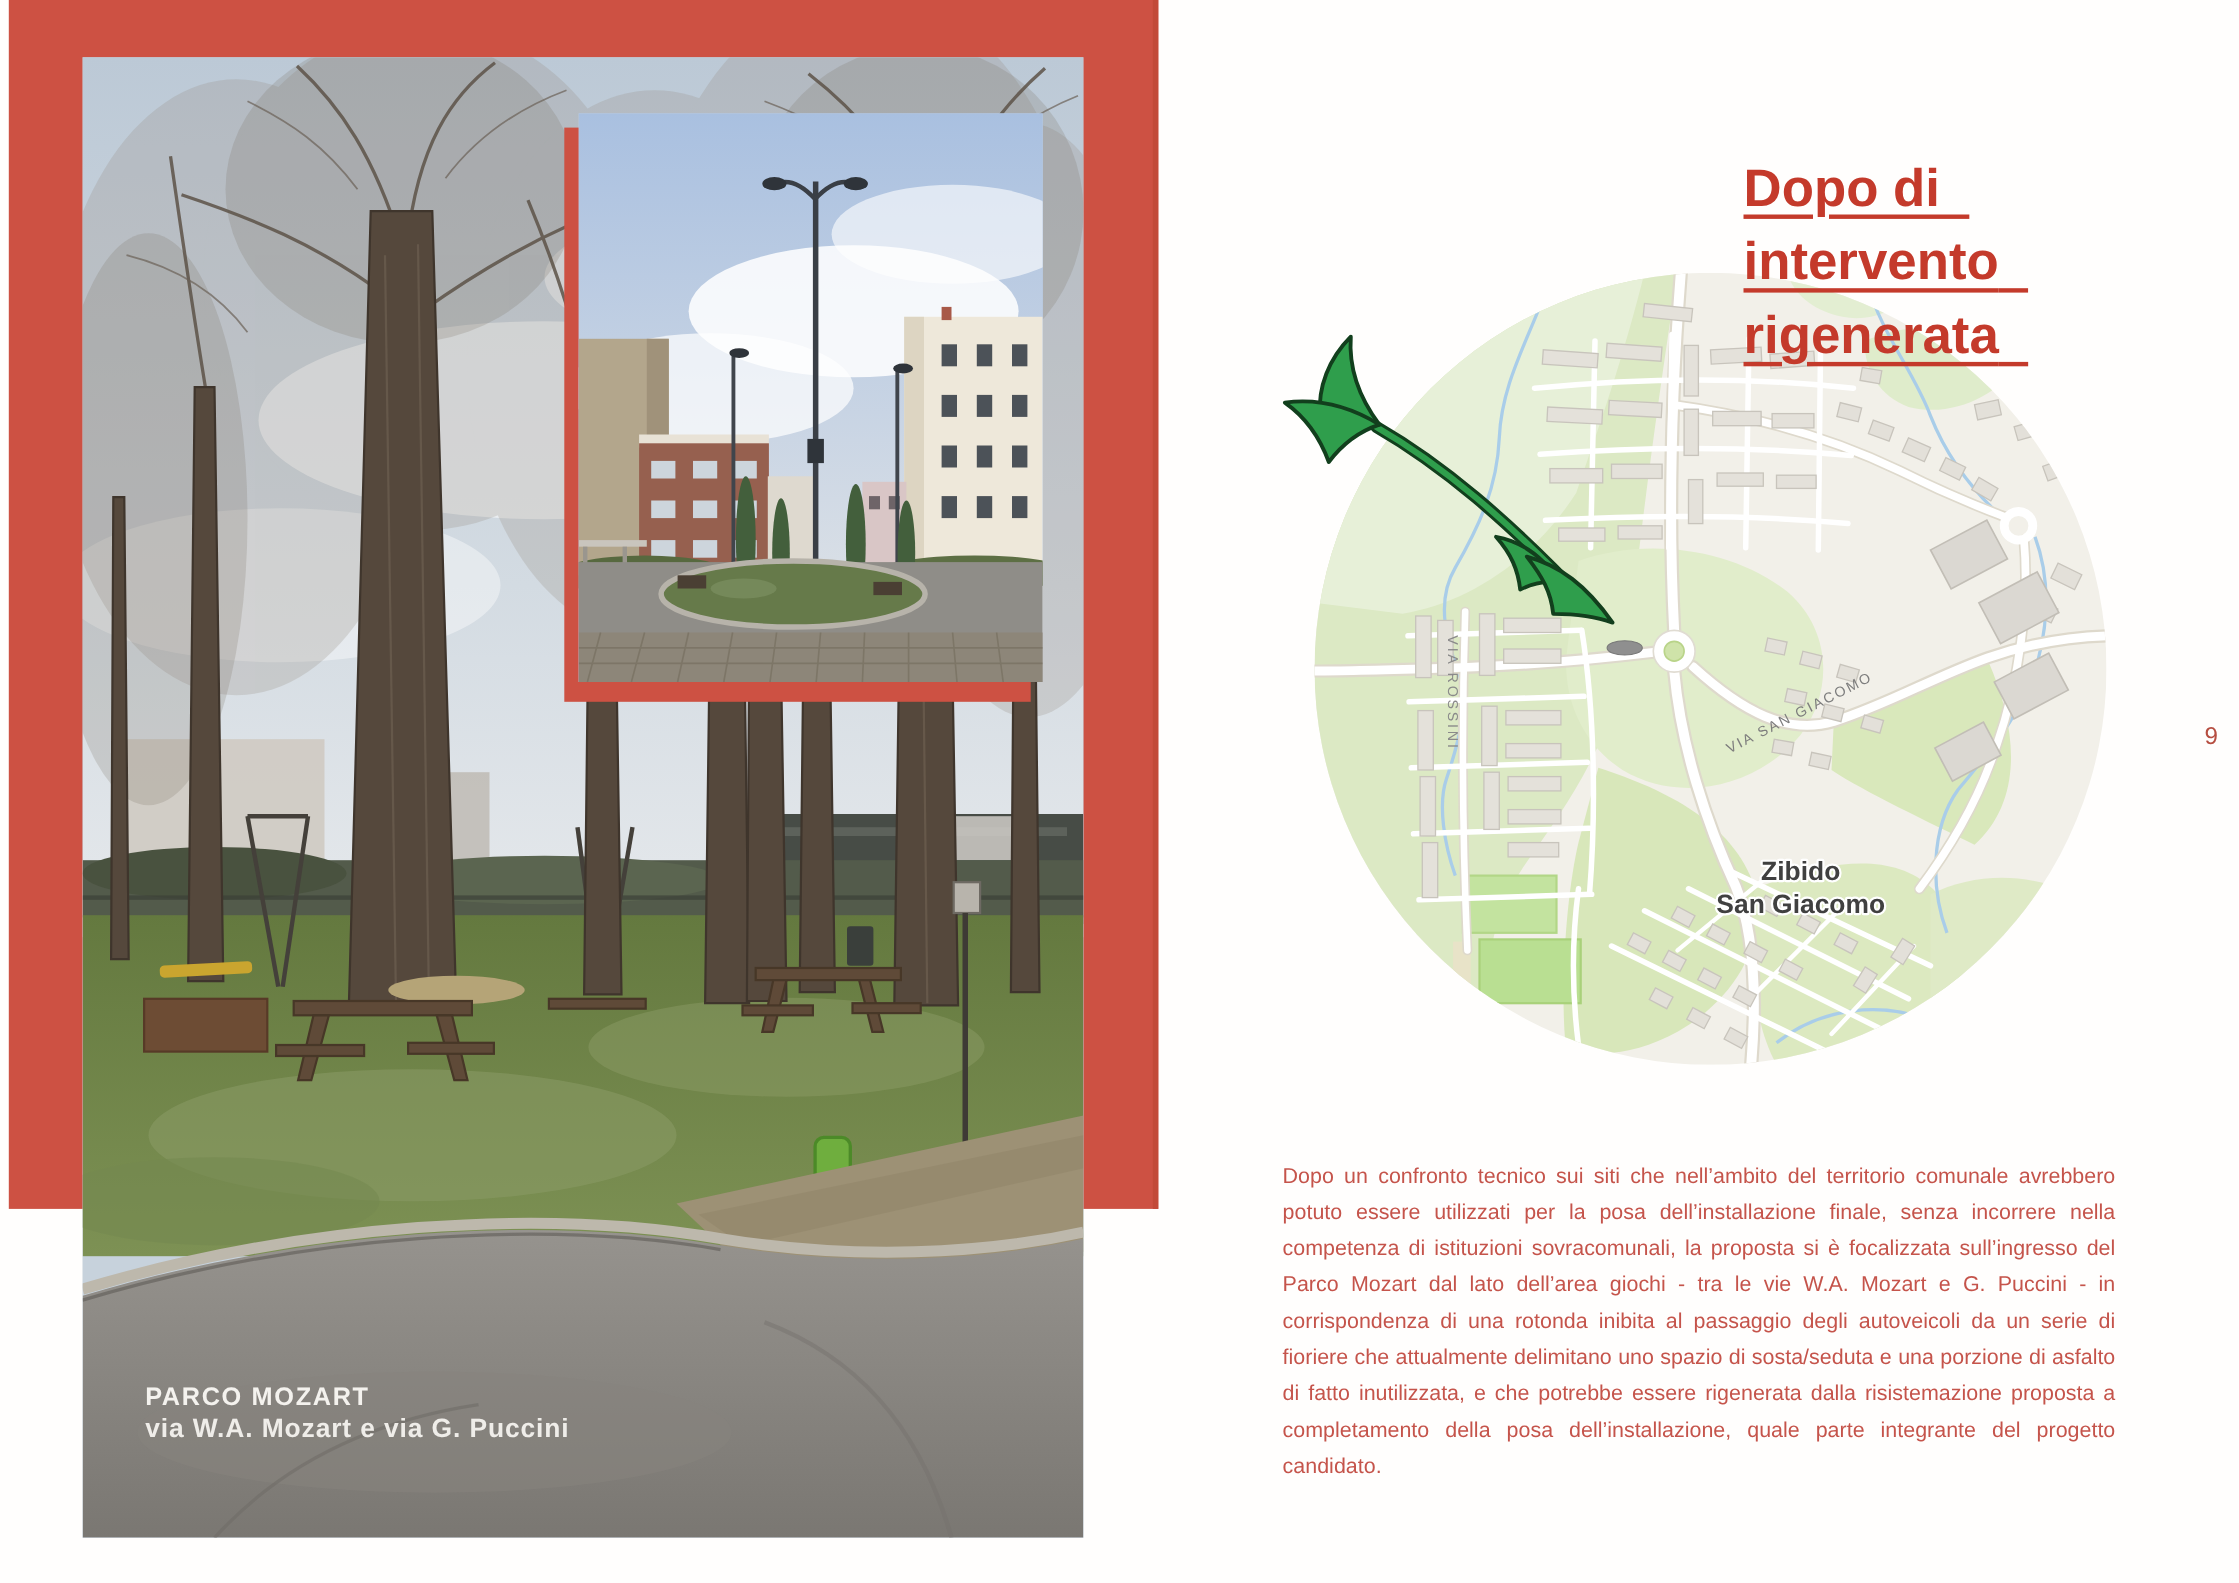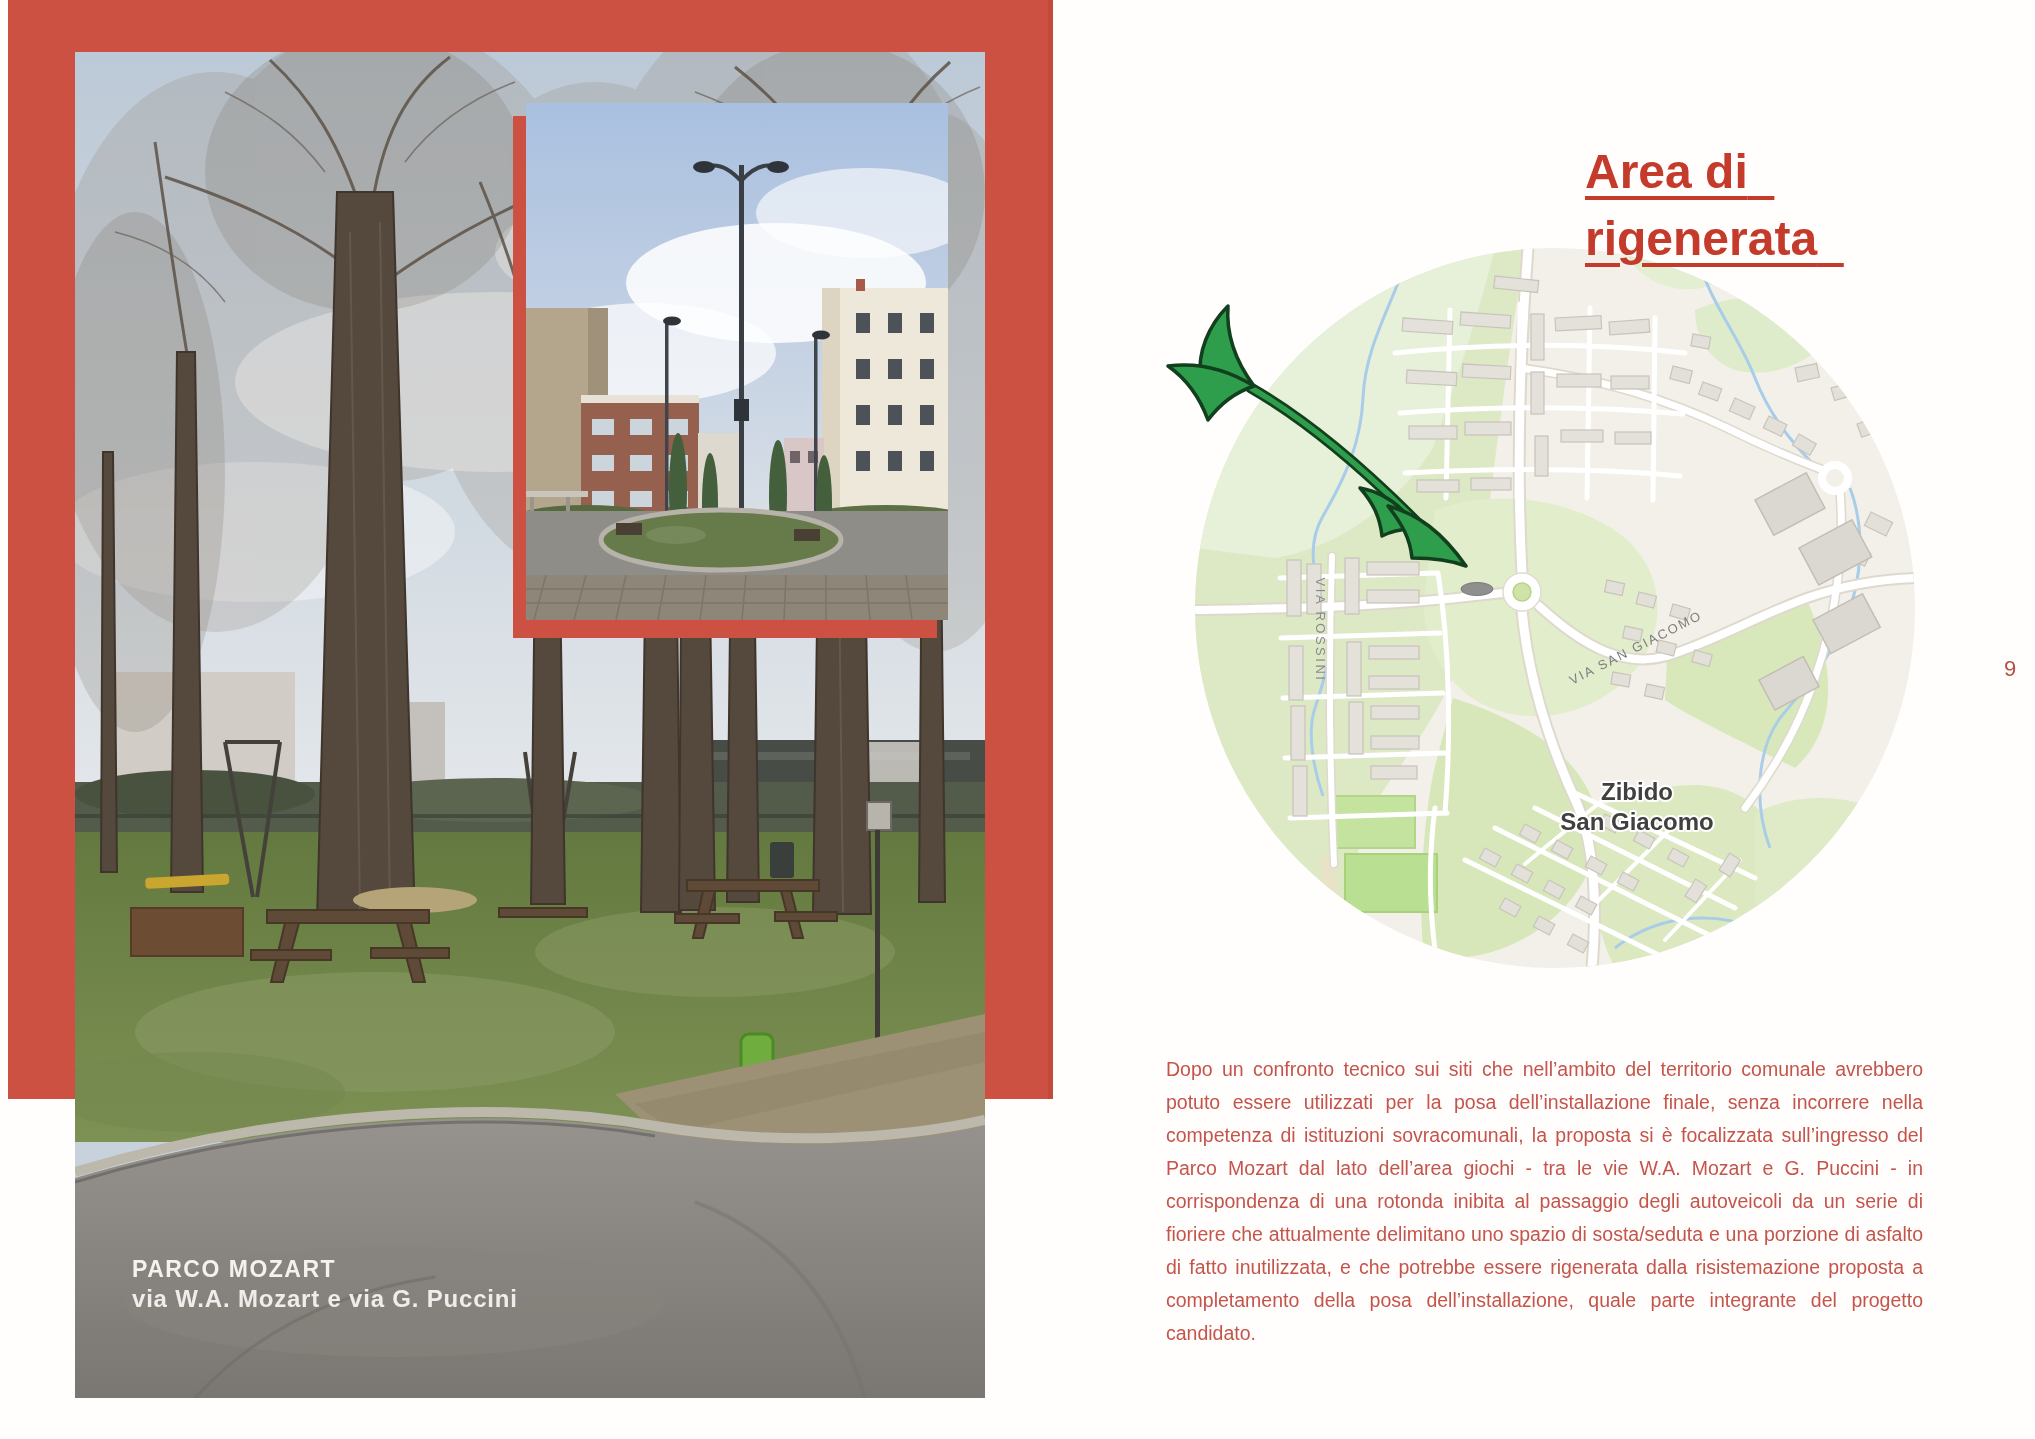--- a/index.html
+++ b/index.html
@@ -480,21 +480,22 @@
         <path d="M134,124 C108,108 78,100 48,104 C68,118 80,136 88,158 C100,142 116,130 134,124 Z" fill="#2f9e4c" stroke-width="3.5"></path>
 
         <path d="M298,268 C282,242 262,230 240,226 C254,242 260,256 262,274 C274,268 286,266 298,268 Z" fill="#2f9e4c" stroke-width="3.5"></path>
 
         <path d="M346,304 C322,270 298,252 268,244 C282,262 290,276 292,296 C310,296 330,298 346,304 Z" fill="#2f9e4c" stroke-width="3.5"></path>
       </g>
     </svg>
   </div>
 
   <div class="section-title">
-    <div><span class="tline">Area di</span></div>
+    <div><span class="tline">Dopo di</span></div>
+    <div><span class="tline">intervento</span></div>
     <div><span class="tline">rigenerata</span></div>
   </div>
 
   <div class="body-paragraph">Dopo un confronto tecnico sui siti che nell’ambito del territorio comunale avrebbero potuto essere utilizzati per la posa dell’installazione finale, senza incorrere nella competenza di istituzioni sovracomunali, la proposta si è focalizzata sull’ingresso del Parco Mozart dal lato dell’area giochi - tra le vie W.A. Mozart e G. Puccini - in corrispondenza di una rotonda inibita al passaggio degli autoveicoli da un serie di fioriere che attualmente delimitano uno spazio di sosta/seduta e una porzione di asfalto di fatto inutilizzata, e che potrebbe essere rigenerata dalla risistemazione proposta a completamento della posa dell’installazione, quale parte integrante del progetto candidato.</div>
 
   <div class="page-number">9</div>
 
 </div>
 
 </body></html>

